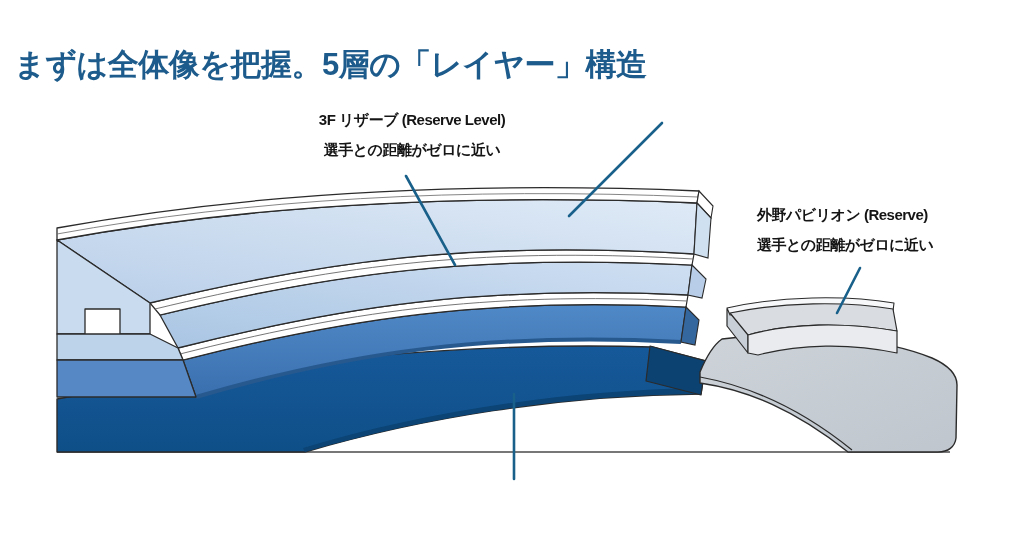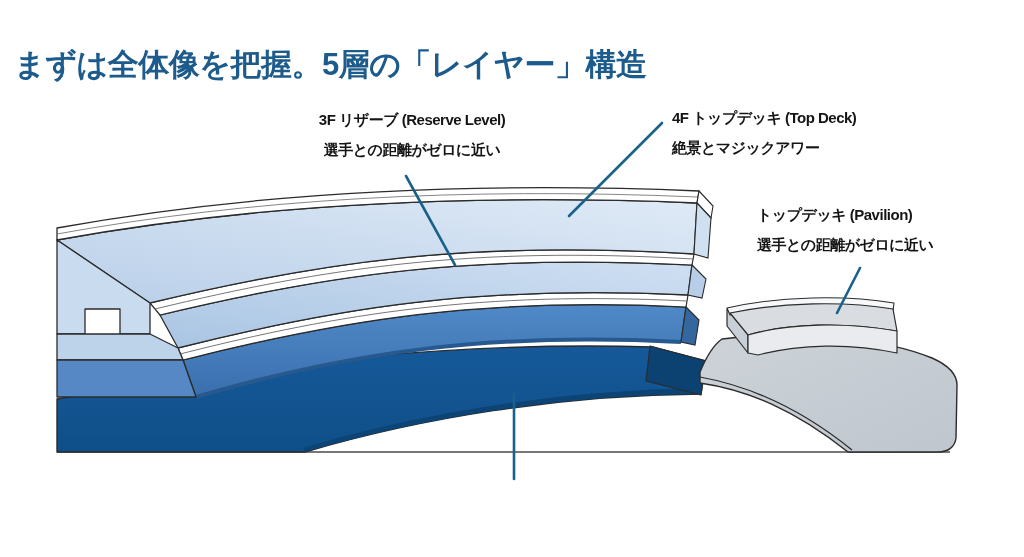--- a/index.html
+++ b/index.html
@@ -108,24 +108,20 @@
       <path d="M860,268 L837,313" stroke="#19608a" stroke-width="2.6" fill="none"></path>
       <path d="M514,394 L514,479" stroke="#19608a" stroke-width="2.6" fill="none"></path>
     </g>
   </svg>
 
   <div class="lbl center" style="left:262px;top:105px;width:300px;">
     <span class="ln">3F リザーブ (Reserve Level)</span>
     <span class="ln">選手との距離がゼロに近い</span>
   </div>
 
-  <div class="lbl" style="left:672px;top:103px;">
-    <span class="ln">4F トップデッキ (Top Deck)</span>
-    <span class="ln">絶景とマジックアワー</span>
-  </div>
 
   <div class="lbl" style="left:757px;top:200px;">
-    <span class="ln">トップデッキ (Pavilion)</span>
+    <span class="ln">外野パビリオン (Reserve)</span>
     <span class="ln">選手との距離がゼロに近い</span>
   </div>
 
 
 </div>
 
 </body></html>

